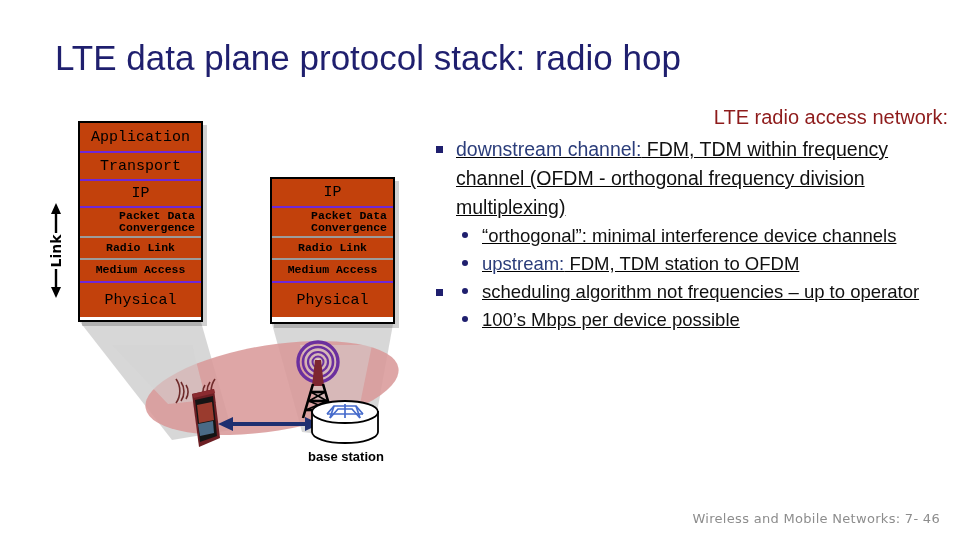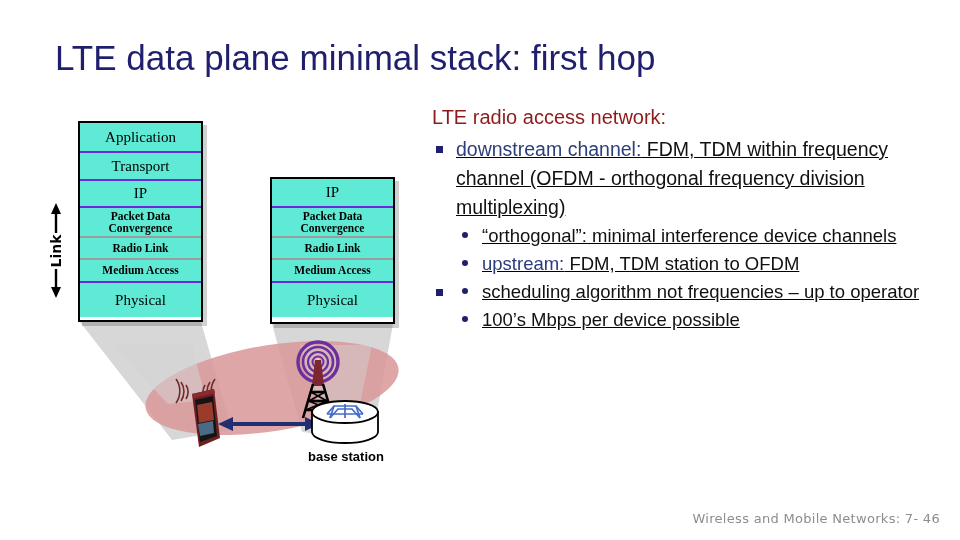--- a/index.html
+++ b/index.html
@@ -19,40 +19,40 @@
 
   
   .art{position:absolute;left:0;top:0;width:960px;height:540px;}
 
   
   .stack{position:absolute;box-sizing:border-box;border:2px solid #000;background:#fff;}
   .stack.shadow{box-shadow:4px 4px 0 rgba(0,0,0,0.18);}
   .layer{
     box-sizing:border-box;width:100%;
     display:flex;align-items:center;justify-content:center;
-    text-align:center;color:#000;background:#5eead4;
-    font-family:Liberation Serif, serif;
+    text-align:right;color:#000;background:#c2410c;
+    font-family:Liberation Mono, monospace;
   }
   .layer.big{font-size:15px;}
   .layer.small{font-size:11.5px;font-weight:bold;line-height:1.05;}
   .bt{border-top:2px solid #6d28d9;}
   .bt-thin{border-top:2px solid #9c9c9c;}
 
   
   .link-wrap{position:absolute;left:44px;top:203px;width:24px;height:95px;}
   .link-label{
     position:absolute;left:-13px;top:28px;width:50px;height:40px;
     transform:rotate(-90deg);
     font-size:14px;font-weight:bold;color:#000;text-align:center;
     font-family:"DejaVu Sans", sans-serif;line-height:40px;
   }
 
   
   .rtext{position:absolute;left:432px;top:106px;width:516px;}
-  .ran-head{font-size:20px;color:#8e1b1b;margin:0 0 6px 0;}
+  .ran-head{font-size:20px;color:#8e1b1b;margin:0 0 6px 0;text-align:right;}
   ul.l1{list-style:none;margin:0;padding:0;text-decoration:underline;}
   ul.l1>li{
     position:relative;padding-left:24px;font-size:19.5px;color:#111;
     line-height:29px;margin-bottom:0px;
   }
   ul.l1>li>.sq{
     position:absolute;left:4px;top:11px;width:7px;height:7px;background:#1f1f6e;
   }
   ul.l2{list-style:none;margin:0 0 0 0;padding:0;}
   ul.l2>li{
@@ -77,21 +77,21 @@
     position:absolute;left:640px;top:511px;width:300px;text-align:right;
     font-size:13px;color:#8d8d8d;letter-spacing:0.3px;
     font-family:"DejaVu Sans", sans-serif;
   }
 </style>
 </head>
 <body>
 
 <div id="slide">
 
-  <div class="slide-title">LTE data plane minimal stack: first hop</div>
+  <div class="slide-title">LTE data plane protocol stack: radio hop</div>
 
   <svg class="art" viewBox="0 0 960 540" xmlns="http://www.w3.org/2000/svg">
 
     <polygon points="80,322 201,322 232,430 172,440" fill="#d4d4d4" opacity="0.92"></polygon>
     <polygon points="272,324 393,324 372,440 302,432" fill="#d4d4d4" opacity="0.92"></polygon>
 
     <ellipse cx="272" cy="388" rx="128" ry="43" fill="#d99a9a" opacity="0.88" transform="rotate(-9 272 388)"></ellipse>
 
     <polygon points="112,345 192,345 206,400 168,404" fill="#d4d4d4" opacity="0.55"></polygon>
     <polygon points="300,345 372,345 360,404 316,400" fill="#d4d4d4" opacity="0.45"></polygon>

